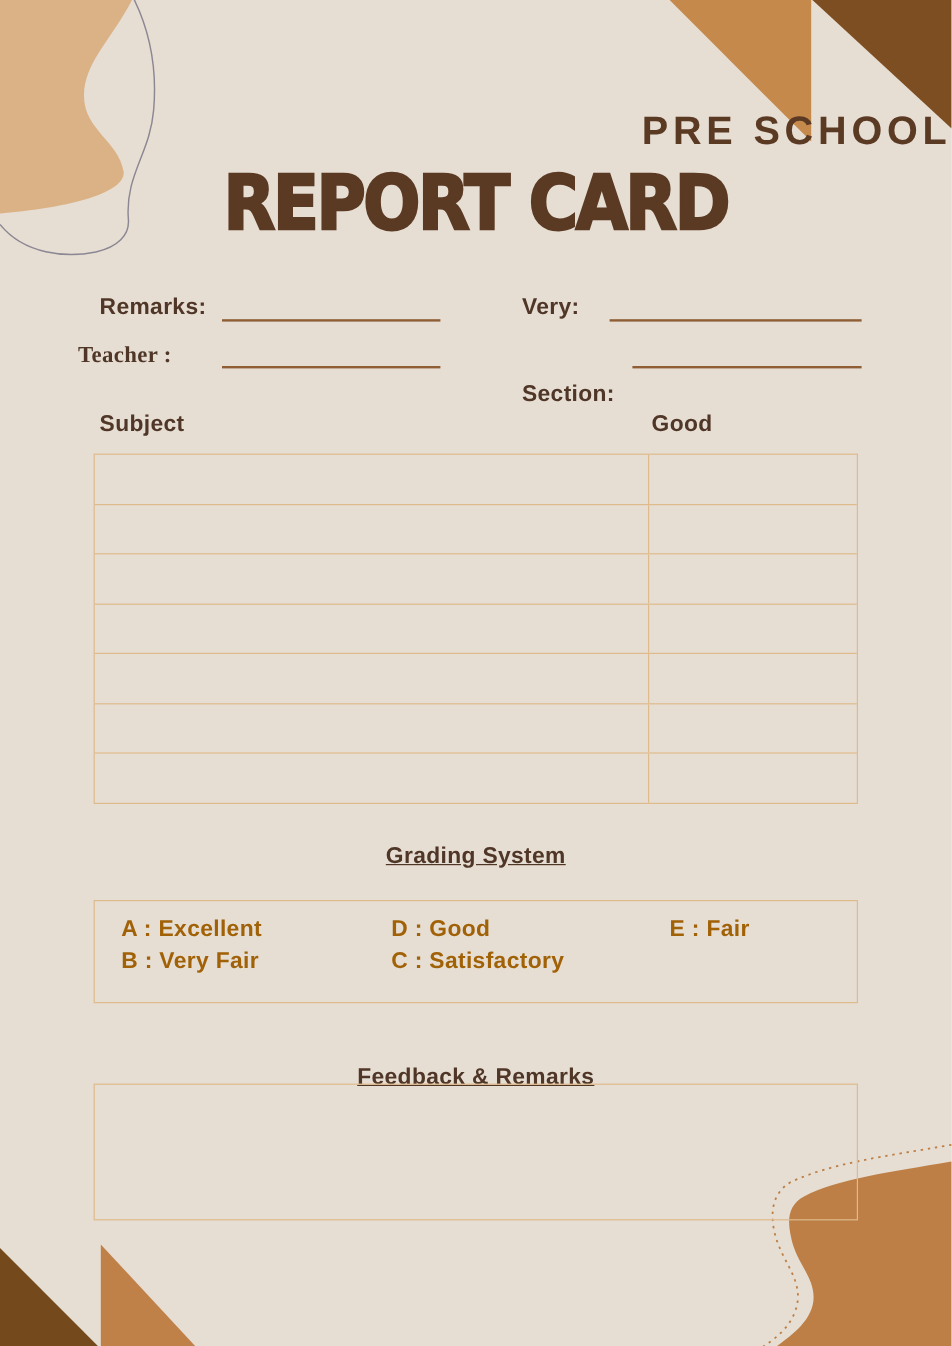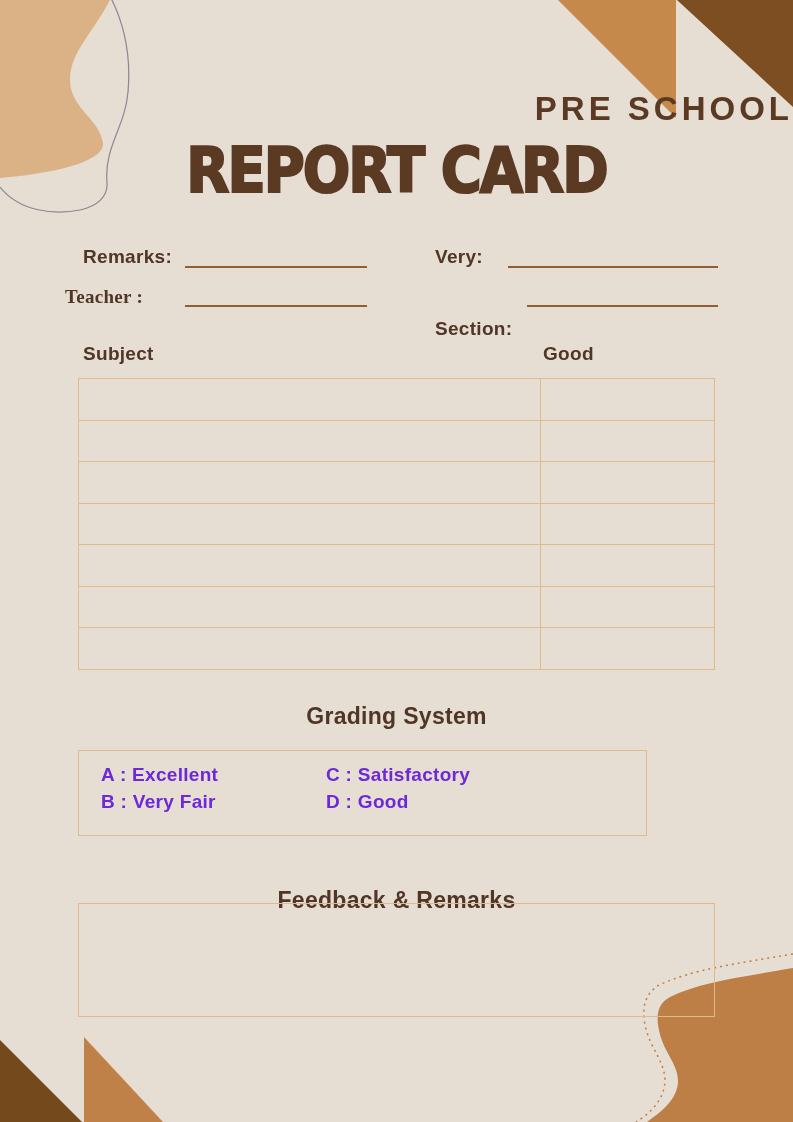--- a/index.html
+++ b/index.html
@@ -49,31 +49,31 @@
     border:1.5px solid var(--box-border); box-sizing:border-box;
     display:flex; flex-direction:column;
   }
   .grade-row{flex:1; display:flex; border-bottom:1.5px solid var(--box-border);}
   .grade-row:last-child{border-bottom:none;}
   .cell-subject{width:462px; border-right:1.5px solid var(--box-border); box-sizing:border-box; padding:4px 10px; font-size:17px;}
   .cell-grade{flex:1; padding:4px 10px; font-size:17px;}
 
   .section-heading{
     position:absolute; left:0; width:100%; text-align:center;
-    font-size:23px; font-weight:bold; color:var(--label); letter-spacing:.3px;
+    font-size:19px; font-weight:bold; color:var(--label); letter-spacing:.3px;text-decoration:underline;
   }
   .hd-grading{top:703px;}
   .hd-feedback{top:868px;margin-top:19px;}
 
   .grading-box{
-    position:absolute; left:78px; top:750px; width:569px; height:86px;
+    position:absolute; left:78px; top:750px; width:637px; height:86px;
     border:1.5px solid var(--box-border); box-sizing:border-box;
     display:grid; grid-auto-flow:column; grid-template-rows:repeat(2,27px);
     grid-template-columns:225px 232px auto;
-    padding:13px 0 0 22px; font-size:19px; font-weight:bold; color:#6d28d9; letter-spacing:.3px;
+    padding:13px 0 0 22px; font-size:19px; font-weight:bold; color:#a16207; letter-spacing:.3px;
   }
   .feedback-box{
     position:absolute; left:78px; top:903px; width:637px; height:114px;
     border:1.5px solid var(--box-border); box-sizing:border-box;
     font-size:17px; padding:6px 10px; color:var(--label);
   }
 </style>
 </head>
 <body>
 
@@ -146,21 +146,22 @@
     <div class="cell-subject"></div>
     <div class="cell-grade"></div>
   </div>
 </div>
     </div>
 
     <div class="section-heading hd-grading">Grading System</div>
     <div class="grading-box">
       <span>A : Excellent</span>
       <span>B : Very Fair</span>
+      <span>D : Good</span>
       <span>C : Satisfactory</span>
-      <span>D : Good</span>
+      <span>E : Fair</span>
     </div>
 
     <div class="section-heading hd-feedback">Feedback &amp; Remarks</div>
     <div class="feedback-box"></div>
 
   </div>
 </div>
 
 </body></html>

